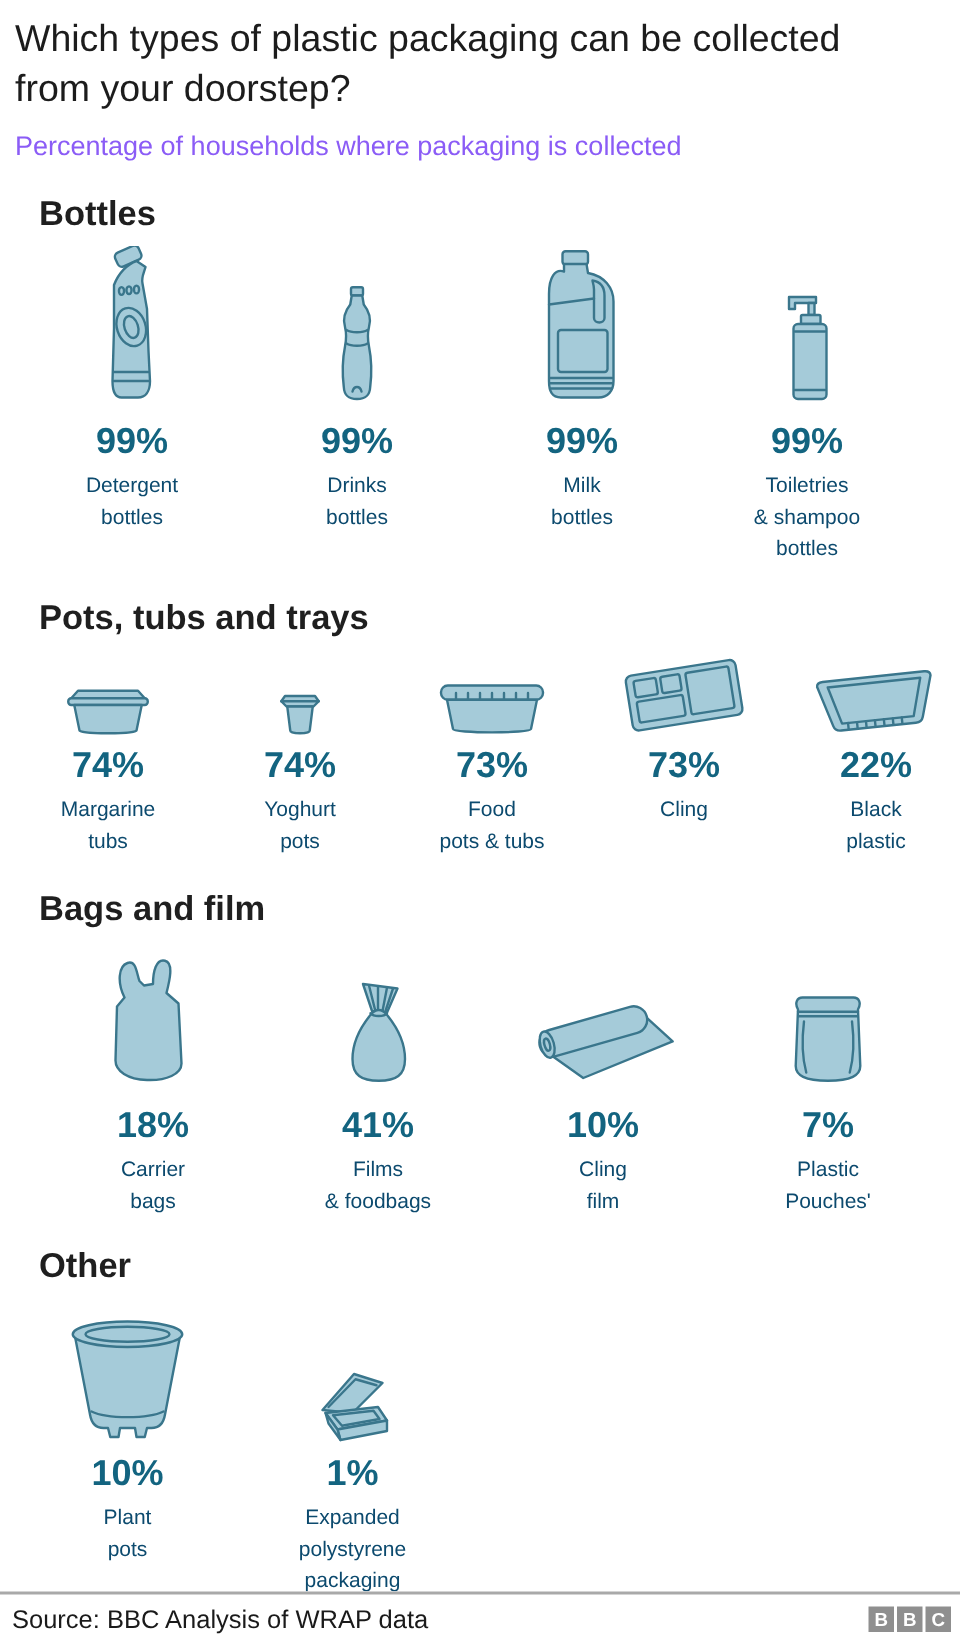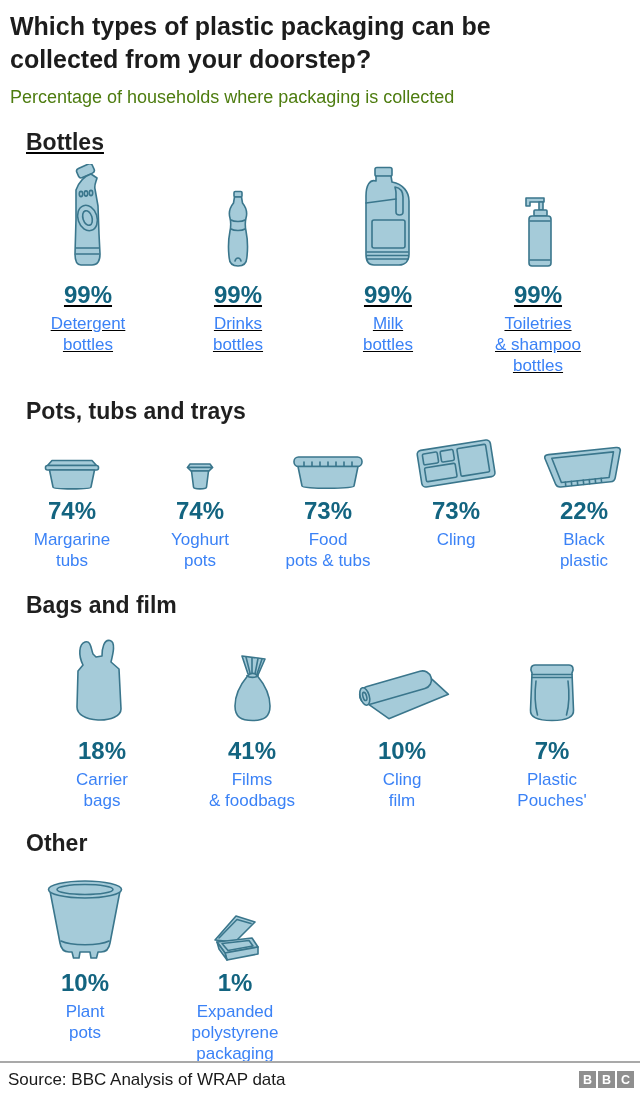--- a/index.html
+++ b/index.html
@@ -7,31 +7,31 @@
     --icon-fill:#a5cbd9;
     --icon-stroke:#3a768c;
   }
   *{box-sizing:border-box;}
   html,body{margin:0;padding:0;}
   body{
     width:640px;height:1096px;position:relative;background:#ffffff;
     font-family:"Liberation Sans", sans-serif;overflow:hidden;
   }
   .title{
-    font-size:25px;line-height:33px;font-weight:bold;color:#1c1c1c;
+    font-size:25px;line-height:33px;font-weight:normal;color:#1c1c1c;
     margin:10px 10px 0 10px;max-width:570px;
   }
   .subtitle{
-    font-size:18px;line-height:22px;color:#4d7c0f;margin:10px 10px 0 10px;
+    font-size:18px;line-height:22px;color:#8b5cf6;margin:10px 10px 0 10px;
   }
   .section-heading{
     font-size:23px;line-height:28px;font-weight:bold;color:#1f1f1f;
     margin:0 0 0 26px;
   }
-  #sec-bottles{margin-top:20px;text-decoration:underline;}
+  #sec-bottles{margin-top:20px;}
   #sec-pots{margin-top:21px;}
   #sec-bags{margin-top:20px;}
   #sec-other{margin-top:18px;}
   .row{display:flex;align-items:flex-start;}
   .item{display:flex;flex-direction:column;align-items:center;}
   .iconbox{display:flex;align-items:flex-end;justify-content:center;width:100%;}
   #sec-bottles .row{padding-left:13px;}
   #sec-bottles .item{width:150px;}
   #sec-bottles .iconbox{height:112px;margin-top:0;}
   #sec-pots .item{width:128px;padding-left:16px;}
@@ -44,21 +44,21 @@
   #sec-other .iconbox{height:96px;margin-top:10px;}
   .pct{
     font-size:24px;line-height:26px;font-weight:bold;color:var(--accent);
     text-align:center;
   }
   #sec-bottles .pct{margin-top:14px;}
   #sec-pots .pct{margin-top:7px;}
   #sec-bags .pct{margin-top:15px;}
   #sec-other .pct{margin-top:7px;}
   .lbl{
-    font-size:17px;line-height:21px;color:#3b82f6;text-align:center;
+    font-size:14px;line-height:21px;color:#0c4a6e;text-align:center;
     white-space:pre-line;margin-top:5px;
   }
   .icon{
     fill:var(--icon-fill);stroke:var(--icon-stroke);
     stroke-width:1.6;stroke-linejoin:round;stroke-linecap:round;
     display:block;
   }
   .line{fill:none;}
   .icon-detergent-bottle-icon{width:38px;height:104px}
   .icon-drinks-bottle-icon{width:24px;height:78px}

